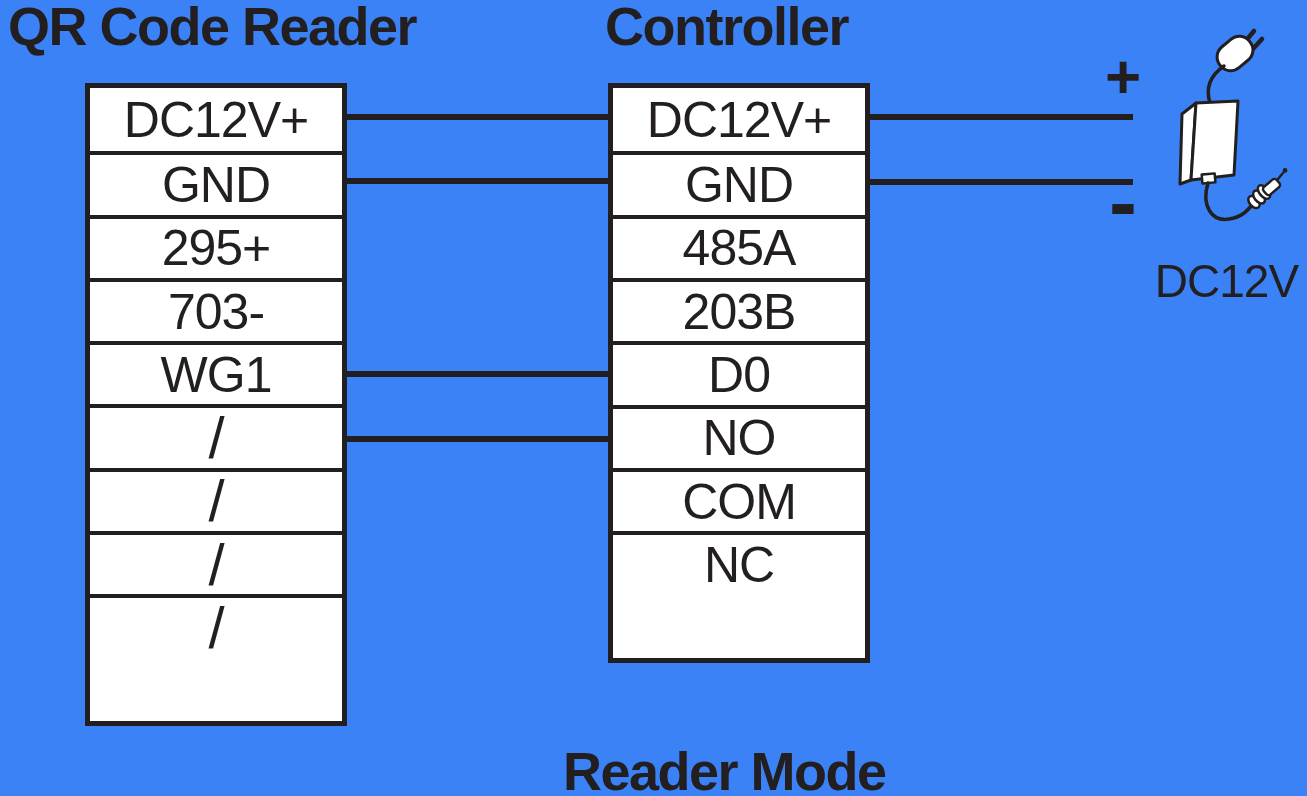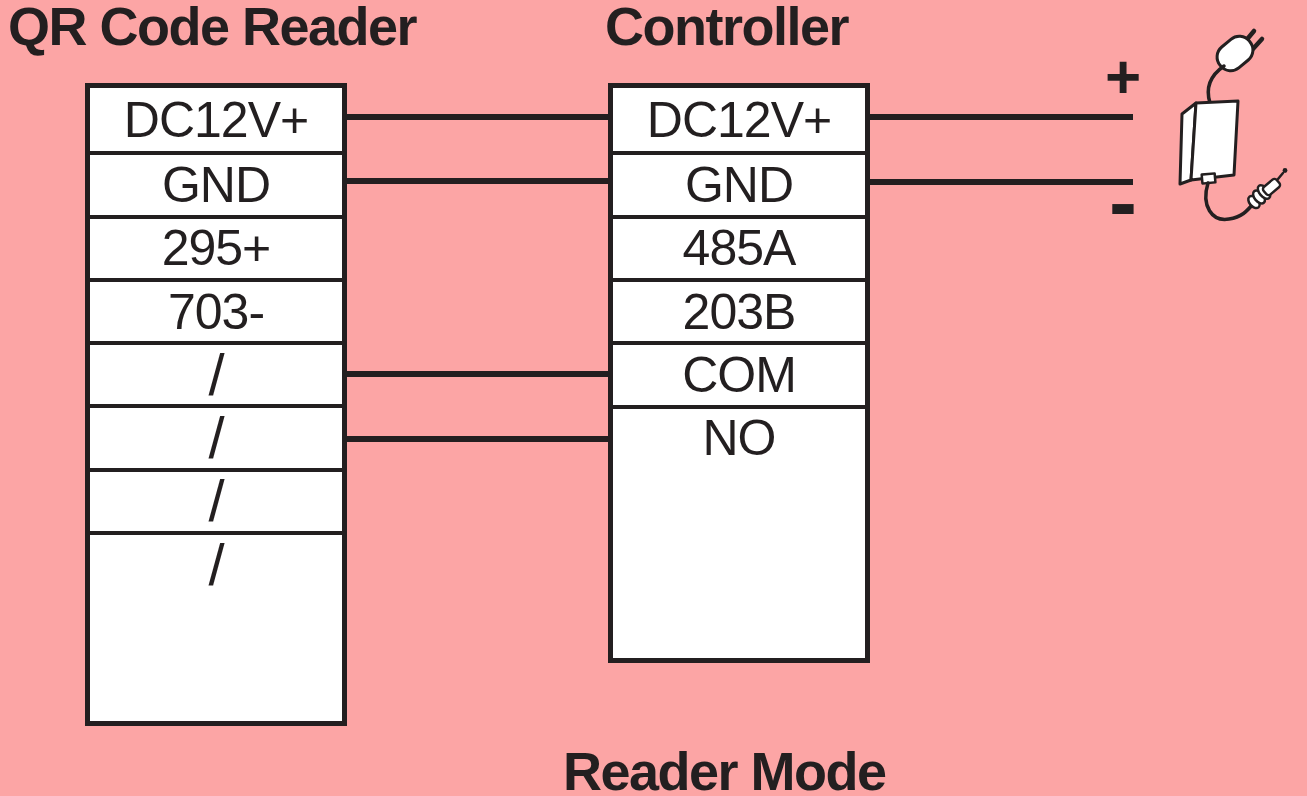--- a/index.html
+++ b/index.html
@@ -52,44 +52,47 @@
 
   #mode-label {
     position:absolute; left:563px; top:744px;
     font-weight:bold; font-size:54px; letter-spacing:-1.5px;
     line-height:54px; white-space:nowrap;
   }
 </style>
 </head>
 <body>
 
-<div id="canvas" style="background: #fca5a5;">
+<div id="canvas" style="background: #3b82f6;">
 
   <div class="title" id="reader-title">QR Code Reader</div>
 
   <div class="title" id="controller-title">Controller</div>
 
   <div class="pin-table" id="reader-table" style="grid-template-rows: repeat(10, 1fr);">
       <div class="pin-row">DC12V+</div>
       <div class="pin-row">GND</div>
       <div class="pin-row">295+</div>
       <div class="pin-row">703-</div>
+      <div class="pin-row">WG1</div>
       <div class="pin-row slash">/</div>
       <div class="pin-row slash">/</div>
       <div class="pin-row slash">/</div>
       <div class="pin-row slash">/</div>
     </div>
 
   <div class="pin-table" id="controller-table" style="grid-template-rows: repeat(9, 1fr);">
       <div class="pin-row">DC12V+</div>
       <div class="pin-row">GND</div>
       <div class="pin-row">485A</div>
       <div class="pin-row">203B</div>
+      <div class="pin-row">D0</div>
+      <div class="pin-row">NO</div>
       <div class="pin-row">COM</div>
-      <div class="pin-row">NO</div>
+      <div class="pin-row">NC</div>
     </div>
 
   <div id="wires">
       <div class="wire" style="left: 347px; width: 261px; top: 114px;"></div>
       <div class="wire" style="left: 347px; width: 261px; top: 178px;"></div>
       <div class="wire" style="left: 347px; width: 261px; top: 371px;"></div>
       <div class="wire" style="left: 347px; width: 261px; top: 436px;"></div>
       <div class="wire" style="left: 870px; width: 263px; top: 114px;"></div>
       <div class="wire" style="left: 870px; width: 263px; top: 179px;"></div>
     </div>
@@ -119,16 +122,17 @@
     <g>
       <ellipse cx="104" cy="180" rx="7" ry="4.5" transform="rotate(50 104 180)" fill="#ffffff" stroke-width="2.5"></ellipse>
       <ellipse cx="109" cy="175" rx="7.5" ry="4.5" transform="rotate(50 109 175)" fill="#ffffff" stroke-width="2.5"></ellipse>
       <ellipse cx="114" cy="170" rx="8" ry="4.5" transform="rotate(50 114 170)" fill="#ffffff" stroke-width="2.5"></ellipse>
       <rect x="113" y="160" width="17" height="10" rx="3" transform="rotate(-40 121.5 165)" fill="#ffffff" stroke-width="2.5"></rect>
       <line x1="128" y1="157" x2="133" y2="151" stroke-width="2.5"></line>
       <circle cx="135" cy="148.5" r="2.4" fill="#231f20" stroke="none"></circle>
     </g>
   </svg>
 
+  <div id="power-label">DC12V</div>
 
   <div id="mode-label">Reader Mode</div>
 
 </div>
 
 </body></html>

